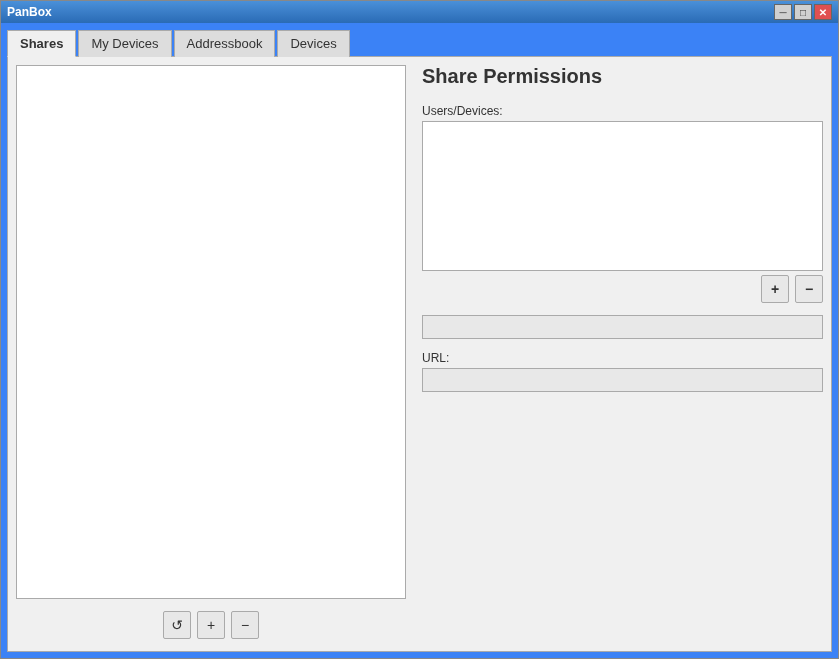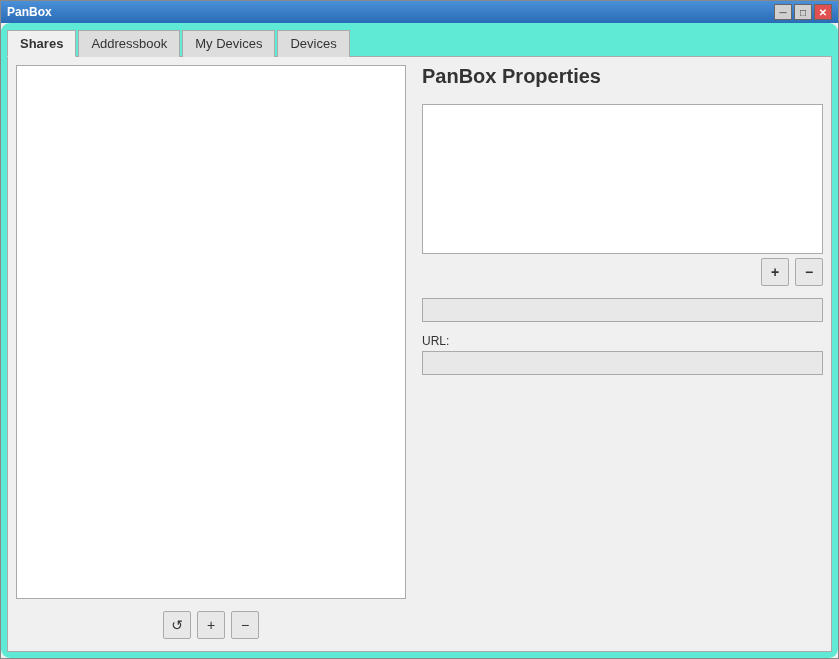--- a/index.html
+++ b/index.html
@@ -67,22 +67,21 @@
       background: #e05050;
       color: white;
       font-weight: bold;
     }
 
     .window-content {
       flex: 1;
       display: flex;
       flex-direction: column;
       padding: 6px;
-      background: #5eead4;
-      border-radius: 9px;
+      background: #3b82f6;
     }
 
     .tabs {
       display: flex;
       gap: 0;
       margin-bottom: 0;
       border-bottom: 1px solid #aaa;
     }
 
     .tab {
@@ -224,40 +223,41 @@
       <div class="title-bar-btn">─</div>
       <div class="title-bar-btn">□</div>
       <div class="title-bar-btn close-btn">✕</div>
     </div>
   </div>
 
   <div class="window-content">
 
     <div class="tabs">
       <div class="tab active">Shares</div>
+      <div class="tab">My Devices</div>
       <div class="tab">Addressbook</div>
-      <div class="tab">My Devices</div>
       <div class="tab">Devices</div>
     </div>
 
     <div class="tab-content">
 
       <div class="left-panel">
         <div class="shares-list"></div>
         <div class="bottom-toolbar">
           <button class="toolbar-btn">↺</button>
           <button class="toolbar-btn">+</button>
           <button class="toolbar-btn">−</button>
         </div>
       </div>
 
       <div class="right-panel">
-        <div class="share-properties-title">PanBox Properties</div>
+        <div class="share-properties-title">Share Permissions</div>
 
         <div class="field-group">
+          <span class="field-label">Users/Devices:</span>
           <div class="users-devices-list"></div>
           <div class="add-remove-buttons">
             <button class="prop-btn">+</button>
             <button class="prop-btn">−</button>
           </div>
         </div>
 
         <div class="field-group">
           <input class="field-input" type="text" value="" style="">
         </div>

